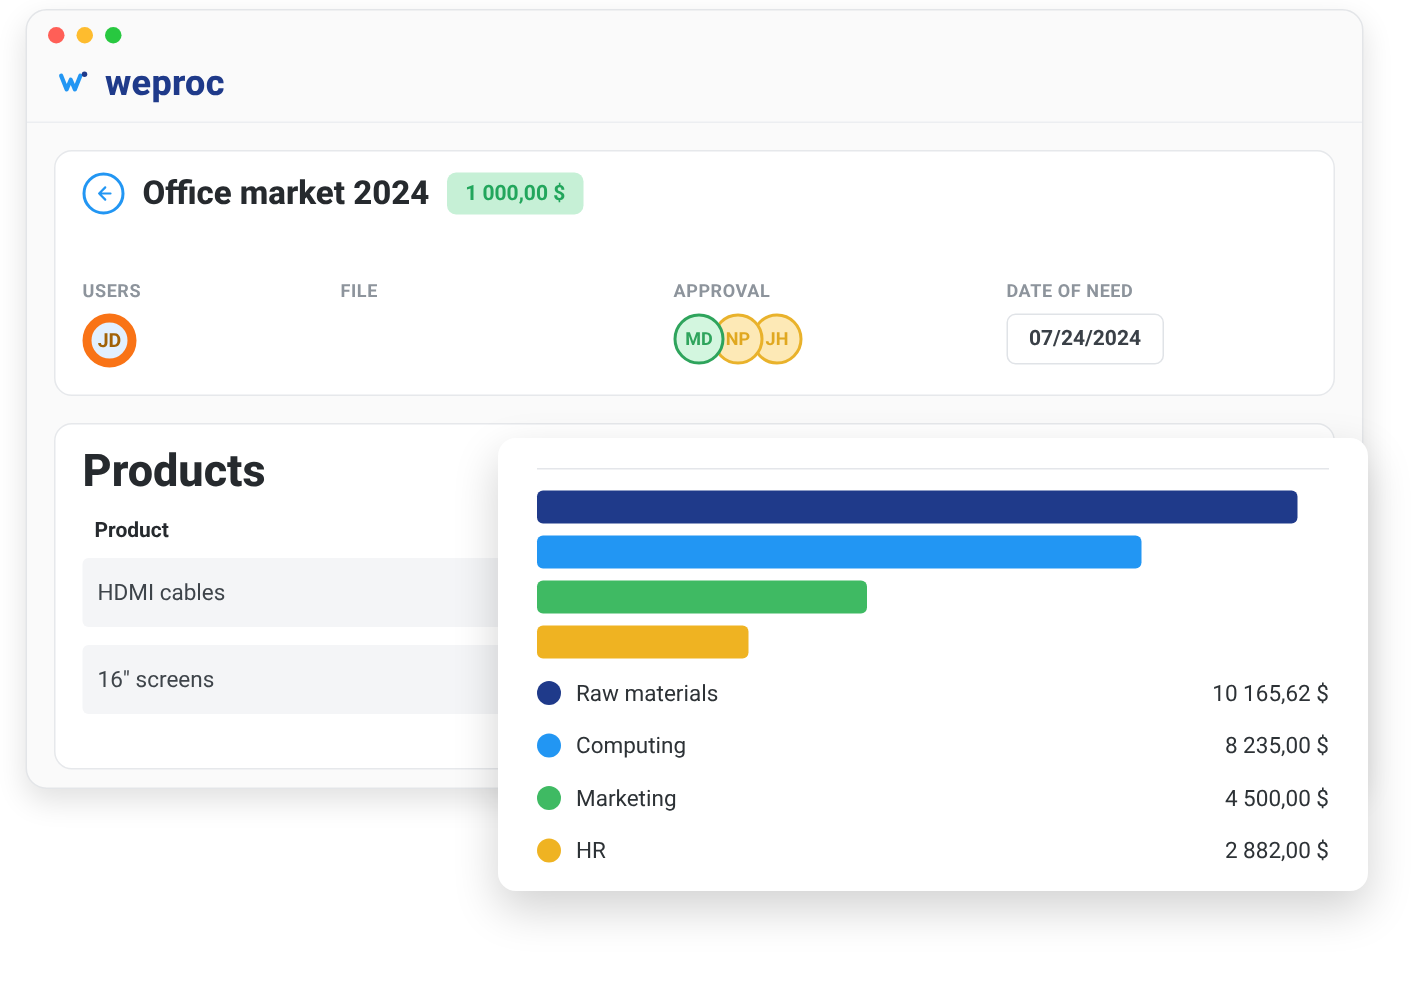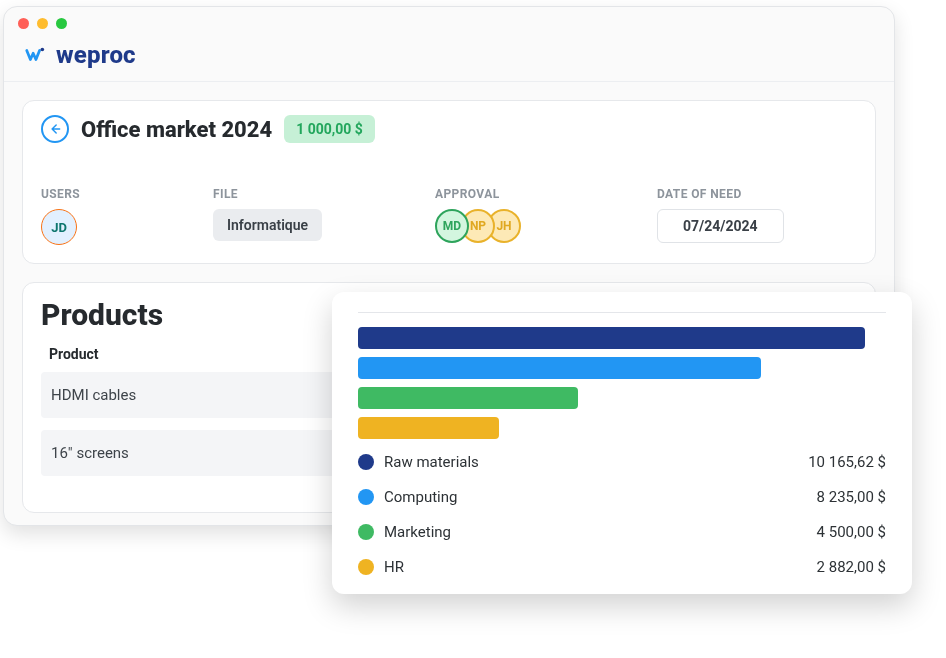--- a/index.html
+++ b/index.html
@@ -7,21 +7,21 @@
     font-family: -apple-system, BlinkMacSystemFont, "Segoe UI", Roboto, sans-serif;
     background: #fff;
     width: 946px;
     height: 658px;
     position: relative;
     overflow: hidden;
   }
   .app-window {
     position: absolute;
     top: 6px;
-    left: 3px;
+    left: 17px;
     width: 892px;
     height: 520px;
     background: #fafafa;
     border: 1px solid #e3e5e8;
     border-radius: 14px;
     box-shadow: 0 8px 20px rgba(0,0,0,0.12);
   }
   .titlebar {
     height: 32px;
     display: flex;
@@ -78,42 +78,42 @@
   .meta-label {
     font-size:12px; font-weight:700; letter-spacing:.4px;
     color:#8d949c;
     margin-top:26px;
   }
   .avatar-circle {
     width:36px; height:36px; border-radius:50%;
     display:flex; align-items:center; justify-content:center;
     font-size:13px; font-weight:700;
   }
-  .avatar-jd { background:#e2f0ff; color:#0f766e; border:1px solid #f97316;text-align:center; }
+  .avatar-jd { background:#e2f0ff; color:#a16207; border:6px solid #f97316;text-align:center; }
   .file-chip {
     background:#eaecef; color:#3a4047;
     font-size:14px; font-weight:600;
     padding:8px 14px; border-radius:6px;
     display:inline-block;
     width:fit-content;
   }
   .approval-row { display:flex; }
   .ap-circle {
     width:34px; height:34px; border-radius:50%;
     display:flex; align-items:center; justify-content:center;
     font-size:12px; font-weight:700;
     border:2px solid;
   }
   .ap-md { background:#d3f6df; color:#2ea45c; border-color:#2ea45c; z-index:3; }
   .ap-np { background:#fde9b6; color:#e0a820; border-color:#e9b22b; margin-left:-8px; z-index:2; }
   .ap-jh { background:#fde9b6; color:#e0a820; border-color:#e9b22b; margin-left:-8px; z-index:1; }
   .date-chip {
     background:#fff; color:#3a4047;
     font-size:14px; font-weight:700;
-    padding:8px 25px; border-radius:6px;
+    padding:8px 14px; border-radius:6px;
     border:1px solid #e0e3e7;
     width:fit-content;
   }
   .products-title { font-size:30px; font-weight:800; color:#262a2e; margin-bottom:14px; }
   .prod-header { display:flex; gap:190px; padding:0 8px 10px 8px; }
   .prod-header span { font-size:14px; font-weight:700; color:#262a2e; }
   .prod-row {
     display:flex; gap:190px;
     background:#f4f5f7;
     padding:14px 10px;
@@ -179,21 +179,20 @@
         <span class="badge">1 000,00 $</span>
       </div>
 
       <div class="meta-row">
         <div class="meta-col">
           <span class="meta-label">USERS</span>
           <div class="avatar-circle avatar-jd">JD</div>
         </div>
         <div class="meta-col">
           <span class="meta-label">FILE</span>
-          <span class="file-chip">Informatique</span>
         </div>
         <div class="meta-col">
           <span class="meta-label">APPROVAL</span>
           <div class="approval-row">
             <div class="ap-circle ap-md">MD</div>
             <div class="ap-circle ap-np">NP</div>
             <div class="ap-circle ap-jh">JH</div>
           </div>
         </div>
         <div class="meta-col">

